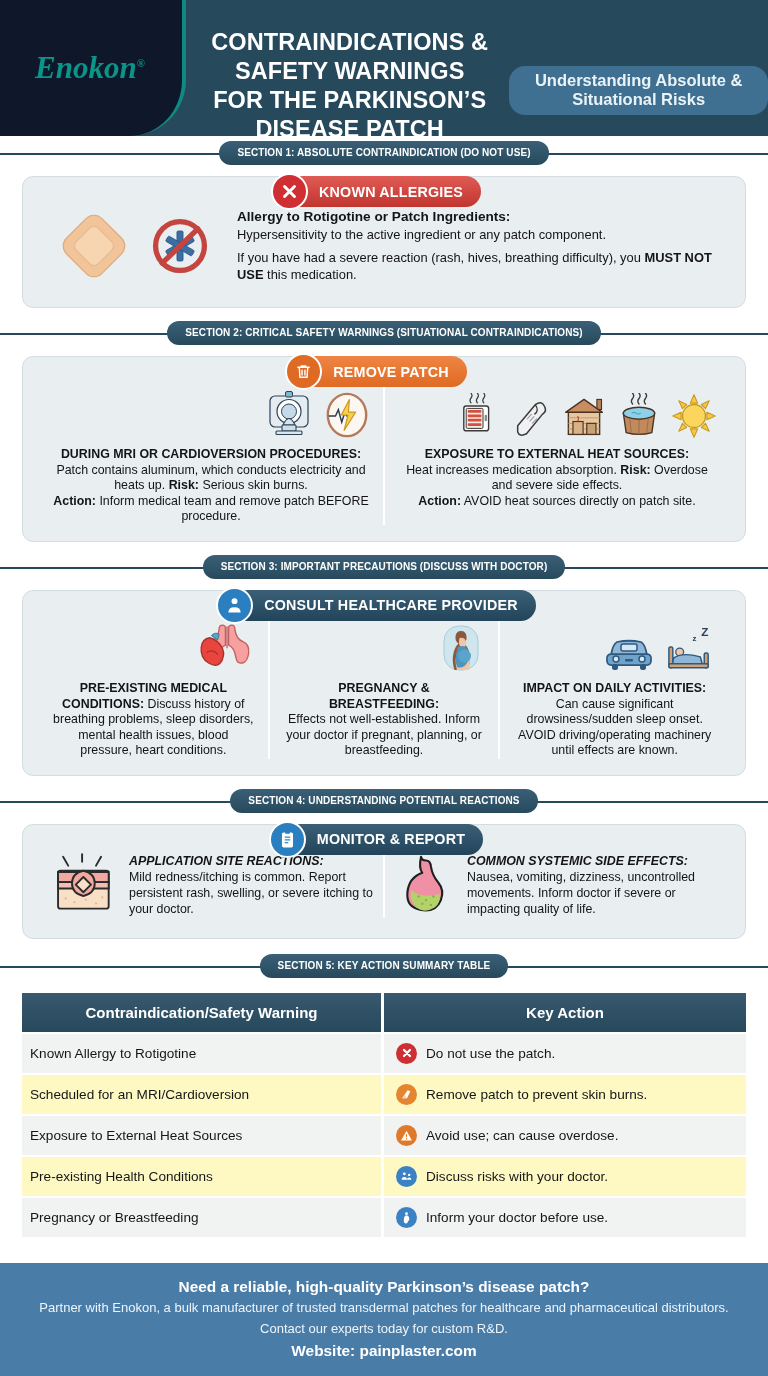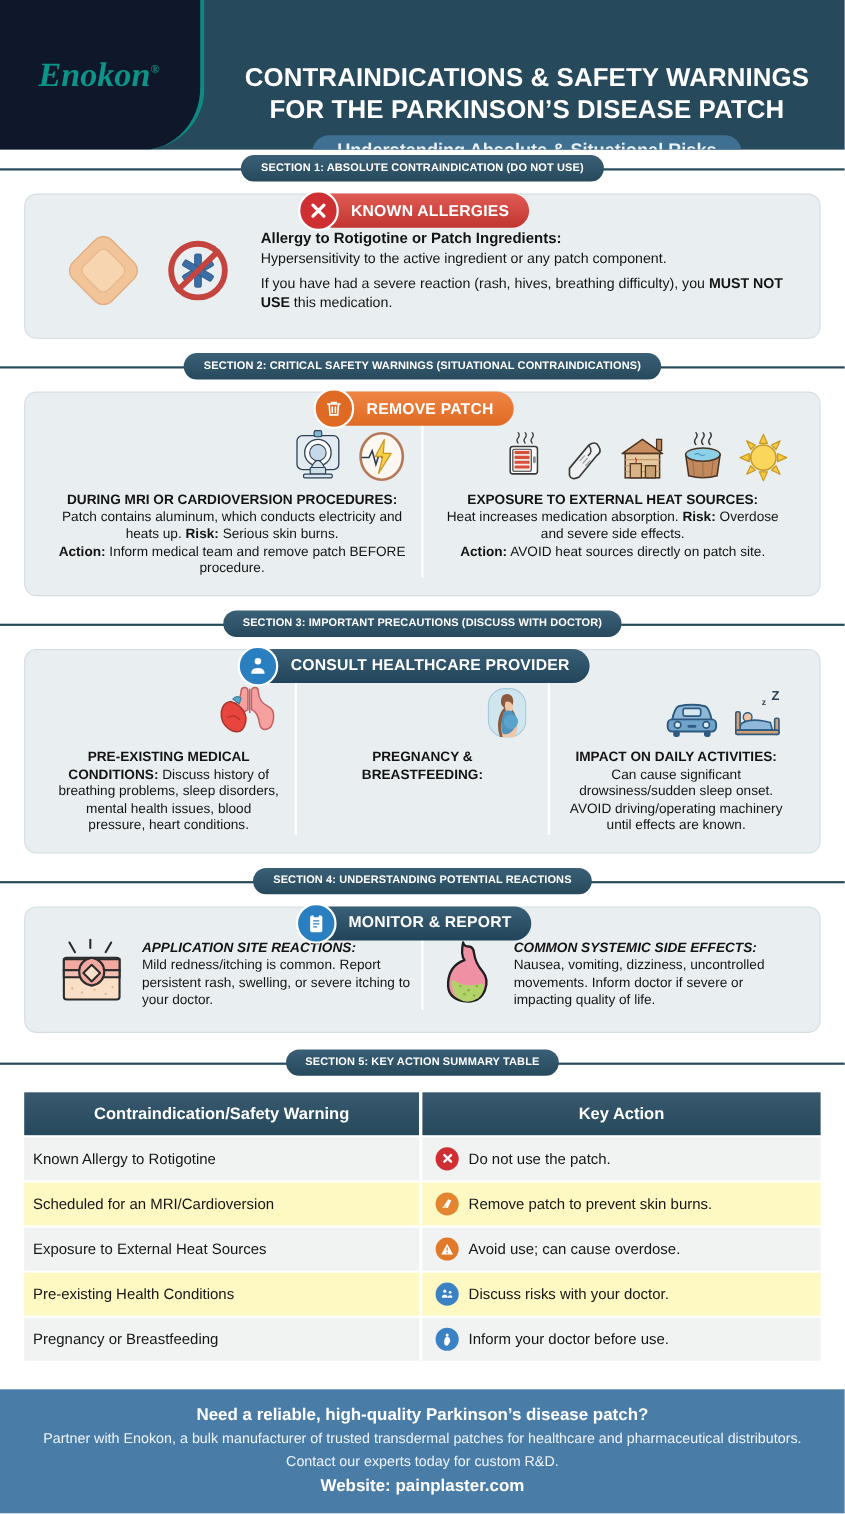--- a/index.html
+++ b/index.html
@@ -47,25 +47,25 @@
     padding-right: 2px;
   }
   .logo-reg {
     font-size: 11px;
     vertical-align: super;
     font-style: normal;
     color: #0b9488;
   }
   .header-titles {
     position: absolute;
-    left: 190px; top: 18px;
+    left: 190px; top: 0;
     width: 578px;
     height: 164px;
     display: flex;
-    flex-direction: column;
+    flex-direction: row;
     align-items: center;
     justify-content: center;
     padding-top: 8px;
   }
   .header-title {
     color: #ffffff;
     font-size: 23.5px;
     font-weight: bold;
     line-height: 29px;
     text-align: center;
@@ -499,21 +499,21 @@
             <span>
               <svg width="50" height="50" viewBox="0 0 100 100">
                 <rect x="16" y="6" width="68" height="88" rx="30" fill="#cfe6ef" stroke="#a8cbd9" stroke-width="2"></rect>
                 <path d="M50 16 q10 0 11 11 q1 10 -6 14 q10 6 12 22 q2 18 -4 31 h-26 q-6 -18 -2 -34 q3 -13 10 -19 q-7 -4 -6 -14 q1 -11 11 -11 z" fill="#8b5a3c"></path>
                 <path d="M47 30 q8 -2 12 4 q4 8 -2 14 q8 6 10 22 q2 16 -3 24 h-22 q-5 -16 -1 -30 q3 -11 9 -16 q-6 -4 -3 -18 z" fill="#f0c6a8"></path>
                 <path d="M44 48 q14 -6 20 6 q6 14 -2 26 q-8 12 -20 8 q-6 -16 2 -40 z" fill="#4e94bd"></path>
                 <circle cx="57" cy="66" r="13" fill="#5aa3cb"></circle>
               </svg>
             </span>
           </div>
-          <p><b>PREGNANCY &amp; BREASTFEEDING:</b><br></p>
+          <p><b>PREGNANCY &amp; BREASTFEEDING:</b><br><span>Effects not well-established. Inform your doctor if pregnant, planning, or breastfeeding.</span></p>
         </div>
         <div class="col">
           <div class="col-icons">
             <span>
               <svg width="50" height="40" viewBox="0 0 100 80">
                 <path d="M14 44 q4 -22 12 -26 q24 -5 48 0 q8 4 12 26 z" fill="#8fb8d8" stroke="#2f5a80" stroke-width="3.5" stroke-linejoin="round"></path>
                 <rect x="6" y="42" width="88" height="22" rx="8" fill="#6fa3ca" stroke="#2f5a80" stroke-width="3.5"></rect>
                 <rect x="34" y="22" width="32" height="14" rx="4" fill="#d5e7f3" stroke="#2f5a80" stroke-width="3"></rect>
                 <circle cx="24" cy="52" r="6" fill="#d9eaf5" stroke="#2f5a80" stroke-width="3"></circle>
                 <circle cx="76" cy="52" r="6" fill="#d9eaf5" stroke="#2f5a80" stroke-width="3"></circle>

